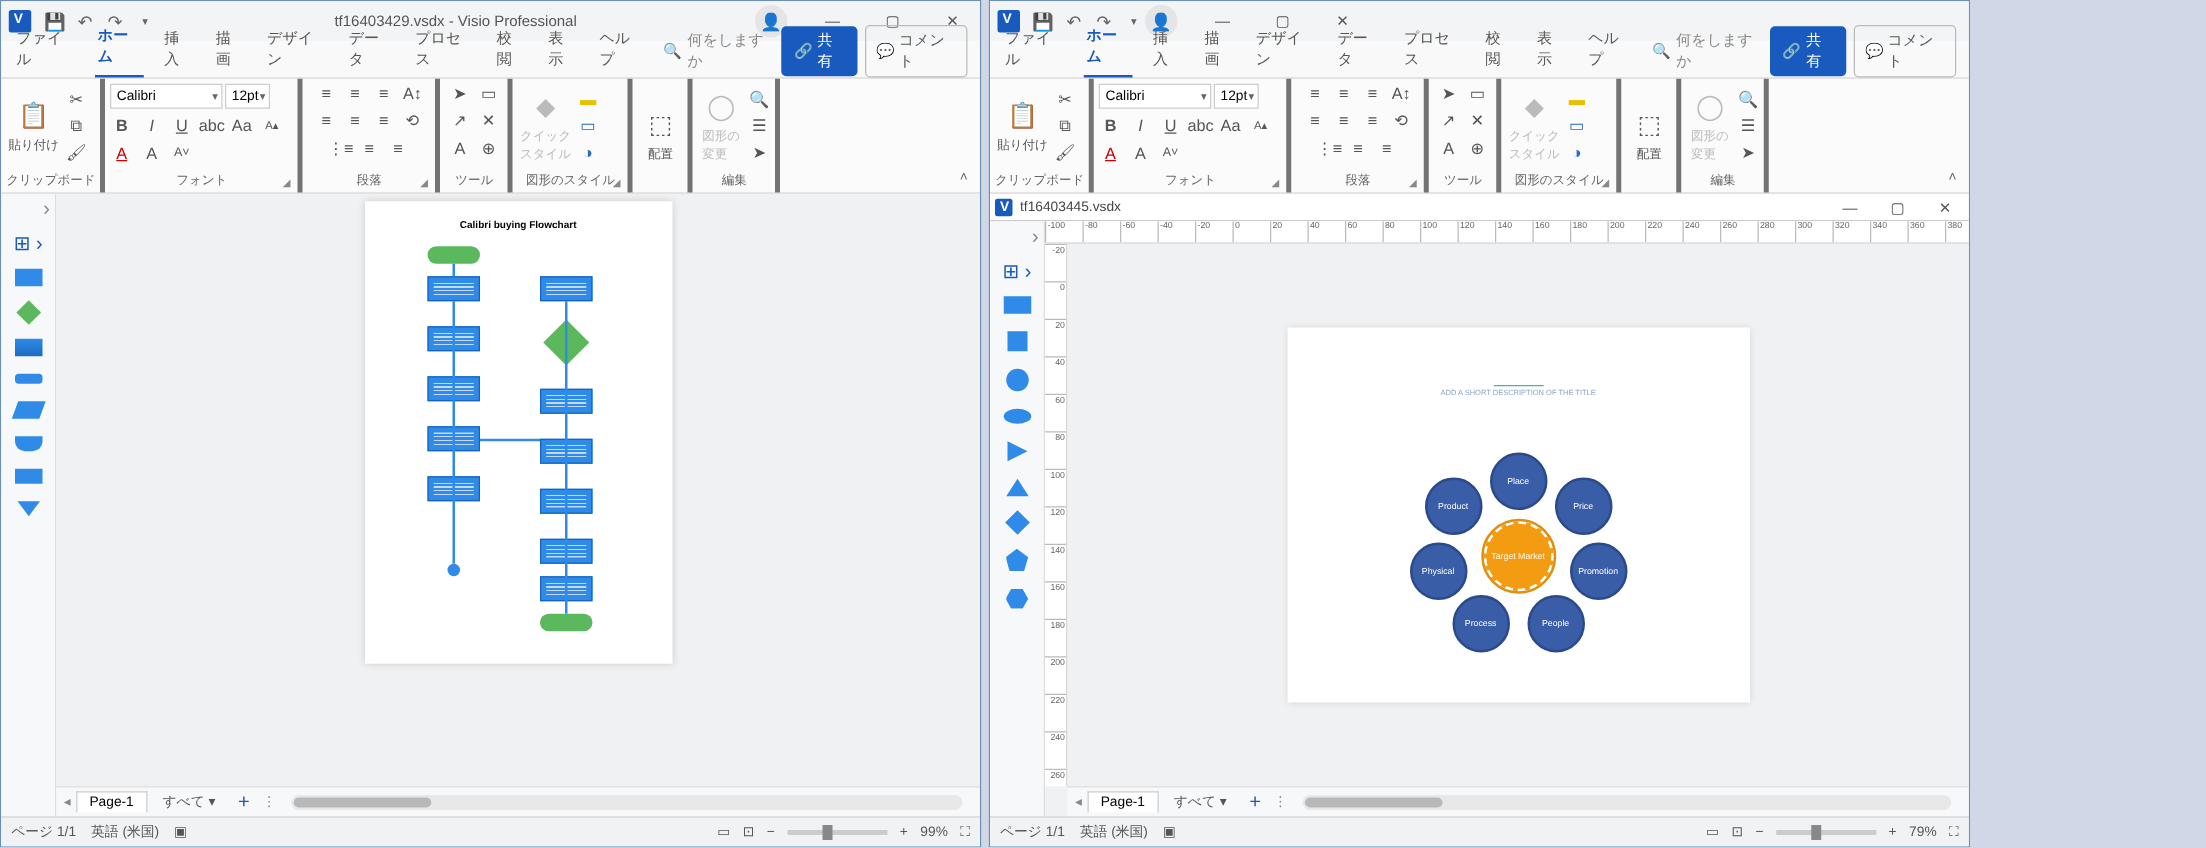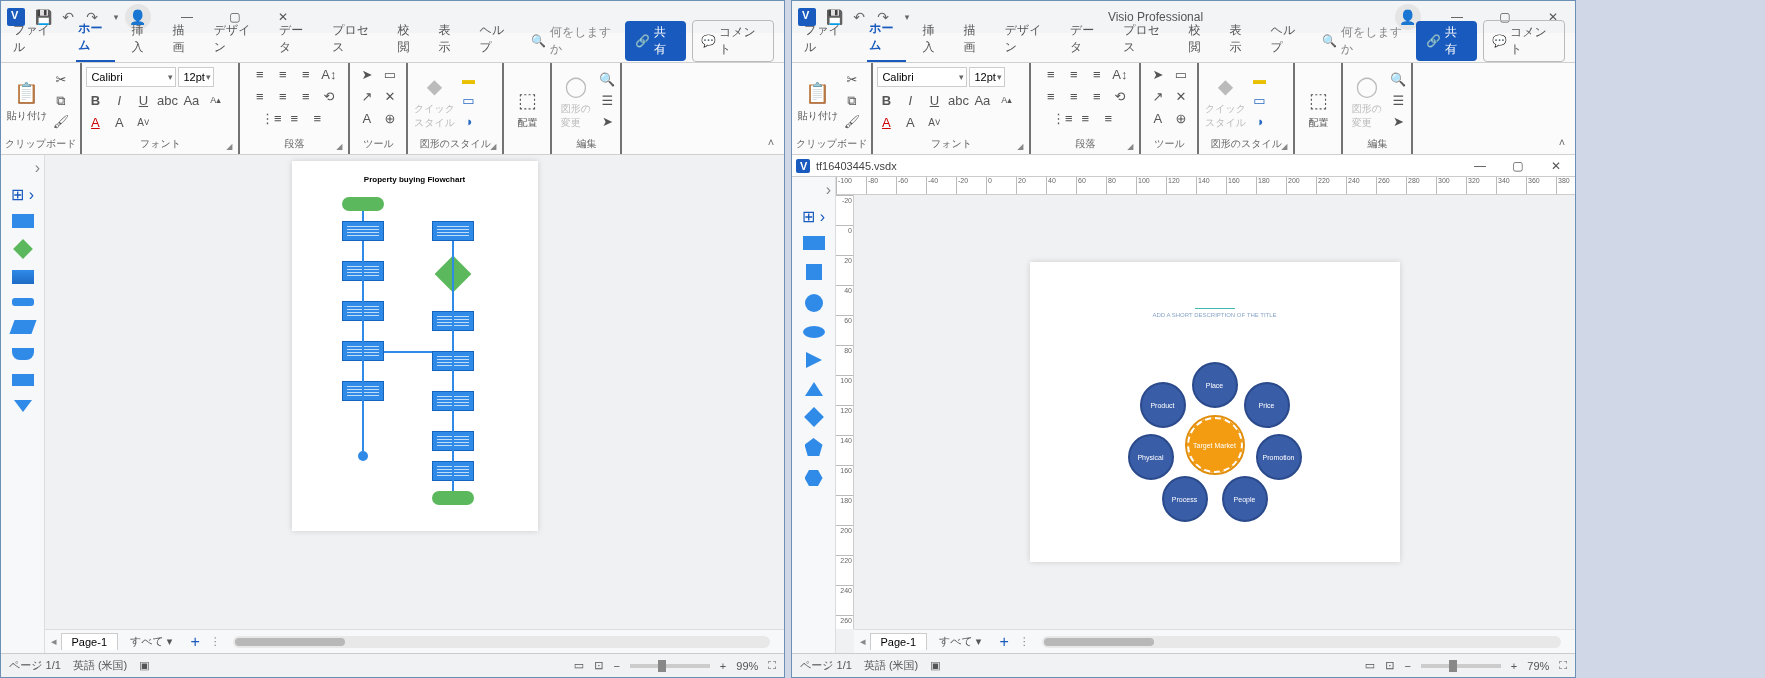--- a/index.html
+++ b/index.html
@@ -18,21 +18,21 @@
 .wbtn{width:44px;height:32px;display:flex;align-items:center;justify-content:center;color:#555;font-size:12px}
 .avatar{width:26px;height:26px;border-radius:50%;background:#e5e5e5;display:flex;align-items:center;justify-content:center;margin-right:10px;color:#888;font-size:14px}
 .tabs{height:30px;display:flex;align-items:end;background:#f9f9f9;padding:0 10px;gap:14px;font-size:12px;color:#555;border-bottom:1px solid #d0d0d0}
 .tab{padding:6px 2px;cursor:pointer}
 .tab.active{border-bottom:2px solid #185abd;color:#185abd;font-weight:600}
 .tabs-right{margin-left:auto;display:flex;align-items:center;gap:6px}
 .search{display:flex;align-items:center;gap:4px;color:#888;font-size:12px}
 .share-btn{background:#185abd;color:#fff;padding:3px 10px;border-radius:4px;font-size:12px;display:flex;align-items:center;gap:4px}
 .comment-btn{border:1px solid #bbb;padding:3px 8px;border-radius:4px;font-size:12px;display:flex;align-items:center;gap:3px;color:#555}
 .ribbon{height:92px;display:flex;background:#fbfbfb;border-bottom:1px solid #d0d0d0;font-size:11px}
-.rgroup{display:flex;flex-direction:column;border-right:2px solid #737373;padding:2px 4px}
+.rgroup{display:flex;flex-direction:column;border-right:4px solid #737373;padding:2px 4px}
 .rgroup-body{flex:1;display:flex;align-items:center;gap:3px}
 .rgroup-label{text-align:center;font-size:10px;color:#666;padding:1px 0;position:relative}
 .rgroup-label .dlg{position:absolute;right:2px;bottom:1px;font-size:8px;color:#888}
 .bigbtn{display:flex;flex-direction:column;align-items:center;justify-content:center;width:44px;height:66px;color:#555;font-size:10px;gap:2px}
 .bigbtn .bi{width:28px;height:28px;display:flex;align-items:center;justify-content:center;font-size:20px}
 .minicol{display:flex;flex-direction:column;gap:3px;justify-content:center}
 .mini{width:18px;height:18px;display:flex;align-items:center;justify-content:center;color:#555;font-size:13px}
 .fontrow{display:flex;gap:2px;align-items:center}
 .combo{border:1px solid #ccc;height:20px;font-size:11px;padding:0 16px 0 4px;background:#fff;position:relative;display:flex;align-items:center}
 .combo::after{content:"▾";position:absolute;right:3px;color:#666;font-size:9px}
@@ -88,20 +88,21 @@
  <div class="titlebar">
   <div class="tb-left">
    <span class="vicon"></span>
    <div class="qat">
     <span class="save-icon">💾</span>
     <span>↶</span>
     <span>↷</span>
     <span style="font-size:9px">▾</span>
    </div>
   </div>
+  <div class="tb-title">tf16403429.vsdx  -  Visio Professional</div>
   <div class="tb-right">
    <span class="avatar">👤</span>
    <span class="wbtn">―</span>
    <span class="wbtn">▢</span>
    <span class="wbtn close">✕</span>
   </div>
  </div>
  <div class="tabs">
   <span class="tab">ファイル</span>
   <span class="tab active">ホーム</span>
@@ -253,21 +254,21 @@
    <div class="shp" style="background:linear-gradient(#2f8ae8,#1d6bc4)"></div>
    <div class="shp" style="background:#2f8ae8;height:8px;border-radius:3px"></div>
    <div class="shp" style="background:#2f8ae8;transform:skewX(-20deg)"></div>
    <div class="shp" style="background:#2f8ae8;border-radius:0 0 8px 8px;height:12px"></div>
    <div class="shp" style="background:#2f8ae8;height:12px"></div>
    <div class="shp" style="width:0;height:0;border-left:9px solid transparent;border-right:9px solid transparent;border-top:12px solid #2f8ae8;background:none"></div>
   </div>
   <div class="canvas-wrap">
    <div class="canvas">
     <div class="page page1">
-     <div class="fc-title">Property buying Flowchart</div>
+     <div class="fc-title">Calibri buying Flowchart</div>
      <div class="fterm" style="top:36px;left:50px"></div>
      <div class="fline" style="top:50px;left:70px;width:2px;height:10px"></div>
      <div class="fbox" style="top:60px;left:50px">
               <div class="stripes"></div>
             </div>
      <div class="fbox" style="top:60px;left:140px">
               <div class="stripes"></div>
             </div>
      <div class="fbox" style="top:100px;left:50px">
               <div class="stripes"></div>
@@ -334,21 +335,20 @@
  <div class="titlebar">
   <div class="tb-left">
    <span class="vicon"></span>
    <div class="qat">
     <span class="save-icon">💾</span>
     <span>↶</span>
     <span>↷</span>
     <span style="font-size:9px">▾</span>
    </div>
   </div>
-  <div class="tb-title">Visio Professional</div>
   <div class="tb-right">
    <span class="avatar">👤</span>
    <span class="wbtn">―</span>
    <span class="wbtn">▢</span>
    <span class="wbtn close">✕</span>
   </div>
  </div>
  <div class="tabs">
   <span class="tab">ファイル</span>
   <span class="tab active">ホーム</span>

